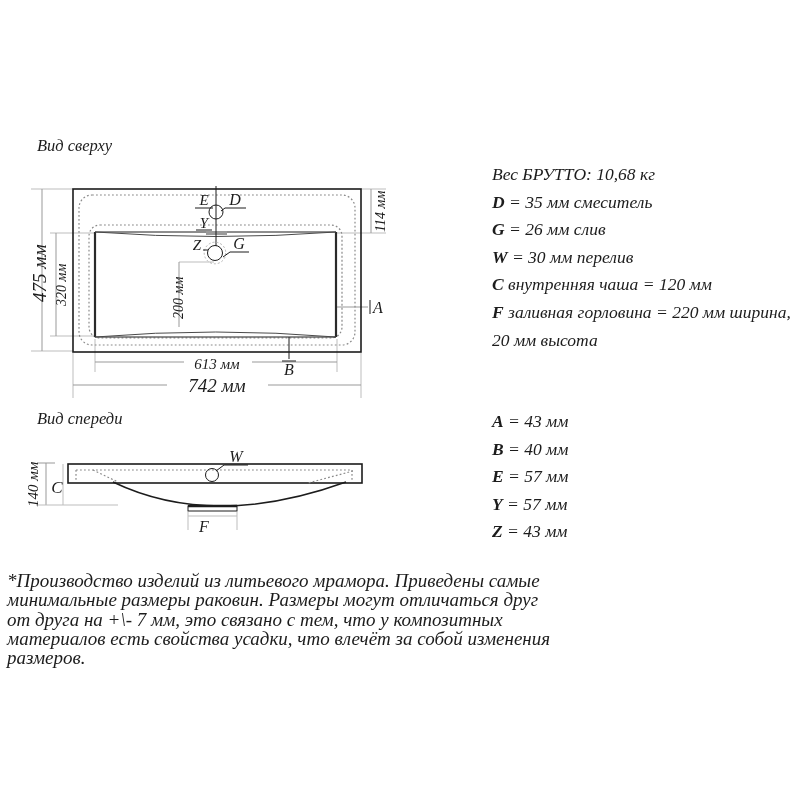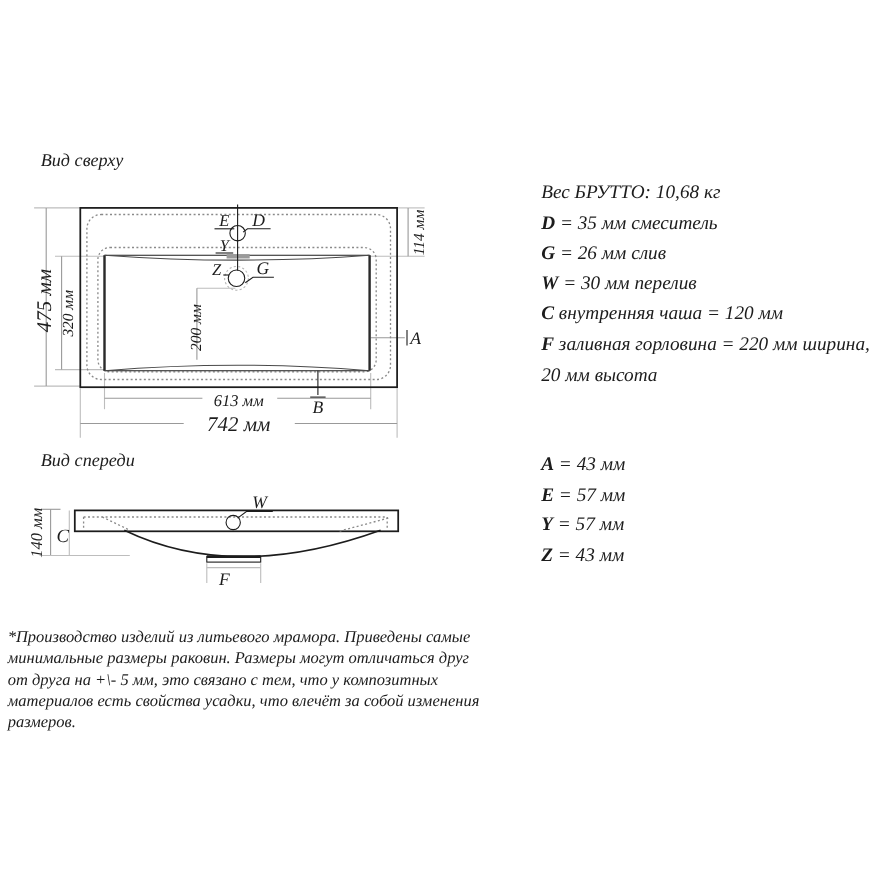--- a/index.html
+++ b/index.html
@@ -3,21 +3,21 @@
 <meta charset="utf-8">
 <style>
   html,body{margin:0;padding:0;background:#fff;}
   .canvas{
     position:relative;width:800px;height:800px;background:#ffffff;
     font-family:"Liberation Serif", serif;color:#1c1c1c;overflow:hidden;font-style:italic;
   }
   .title{position:absolute;font-size:16.5px;white-space:nowrap;}
   .specs{position:absolute;left:492px;font-size:17.5px;line-height:27.6px;white-space:nowrap;}
   .specs .row b{font-weight:bold;}
-  .footnote{position:absolute;left:7px;top:571px;font-size:15px;line-height:19.3px;white-space:nowrap;}
+  .footnote{position:absolute;left:7px;top:571px;font-size:19px;line-height:19.3px;white-space:nowrap;}
   svg{position:absolute;display:block;}
   svg text{font-family:"Liberation Serif", serif;fill:#1c1c1c;font-size:15px;}
   .t14{font-size:14px;}
   .t15{font-size:15px;}
   .t16{font-size:16px;}
   .t17{font-size:17px;}
   .t19{font-size:19px;}
   .ln{stroke:#1c1c1c;fill:none;stroke-width:1;}
   .ln2{stroke:#1c1c1c;fill:none;stroke-width:1.6;}
   .thick{stroke:#2a2a2a;fill:none;stroke-width:2.2;}
@@ -153,26 +153,27 @@
     <div class="row"><b>D</b><span> = 35 мм смеситель</span></div>
     <div class="row"><b>G</b><span> = 26 мм слив</span></div>
     <div class="row"><b>W</b><span> = 30 мм перелив</span></div>
     <div class="row"><b>C</b><span> внутренняя чаша = 120 мм</span></div>
     <div class="row"><b>F</b><span> заливная горловина = 220 мм ширина,</span></div>
     <div class="row"><b></b><span>20 мм высота</span></div>
   </div>
 
   <div class="specs" style="top:408px;">
     <div class="row"><b>A</b><span> = 43 мм</span></div>
+    <div class="row"><b>B</b><span> = 40 мм</span></div>
     <div class="row"><b>E</b><span> = 57 мм</span></div>
     <div class="row"><b>Y</b><span> = 57 мм</span></div>
     <div class="row"><b>Z</b><span> = 43 мм</span></div>
   </div>
 
   <div class="footnote">
     <div>*Производство изделий из литьевого мрамора. Приведены самые</div>
     <div>минимальные размеры раковин. Размеры могут отличаться друг</div>
-    <div>от друга на +\- 5 мм, это связано с тем, что у композитных</div>
+    <div>от друга на +\- 7 мм, это связано с тем, что у композитных</div>
     <div>материалов есть свойства усадки, что влечёт за собой изменения</div>
     <div>размеров.</div>
   </div>
 
 </div>
 
 </body></html>

